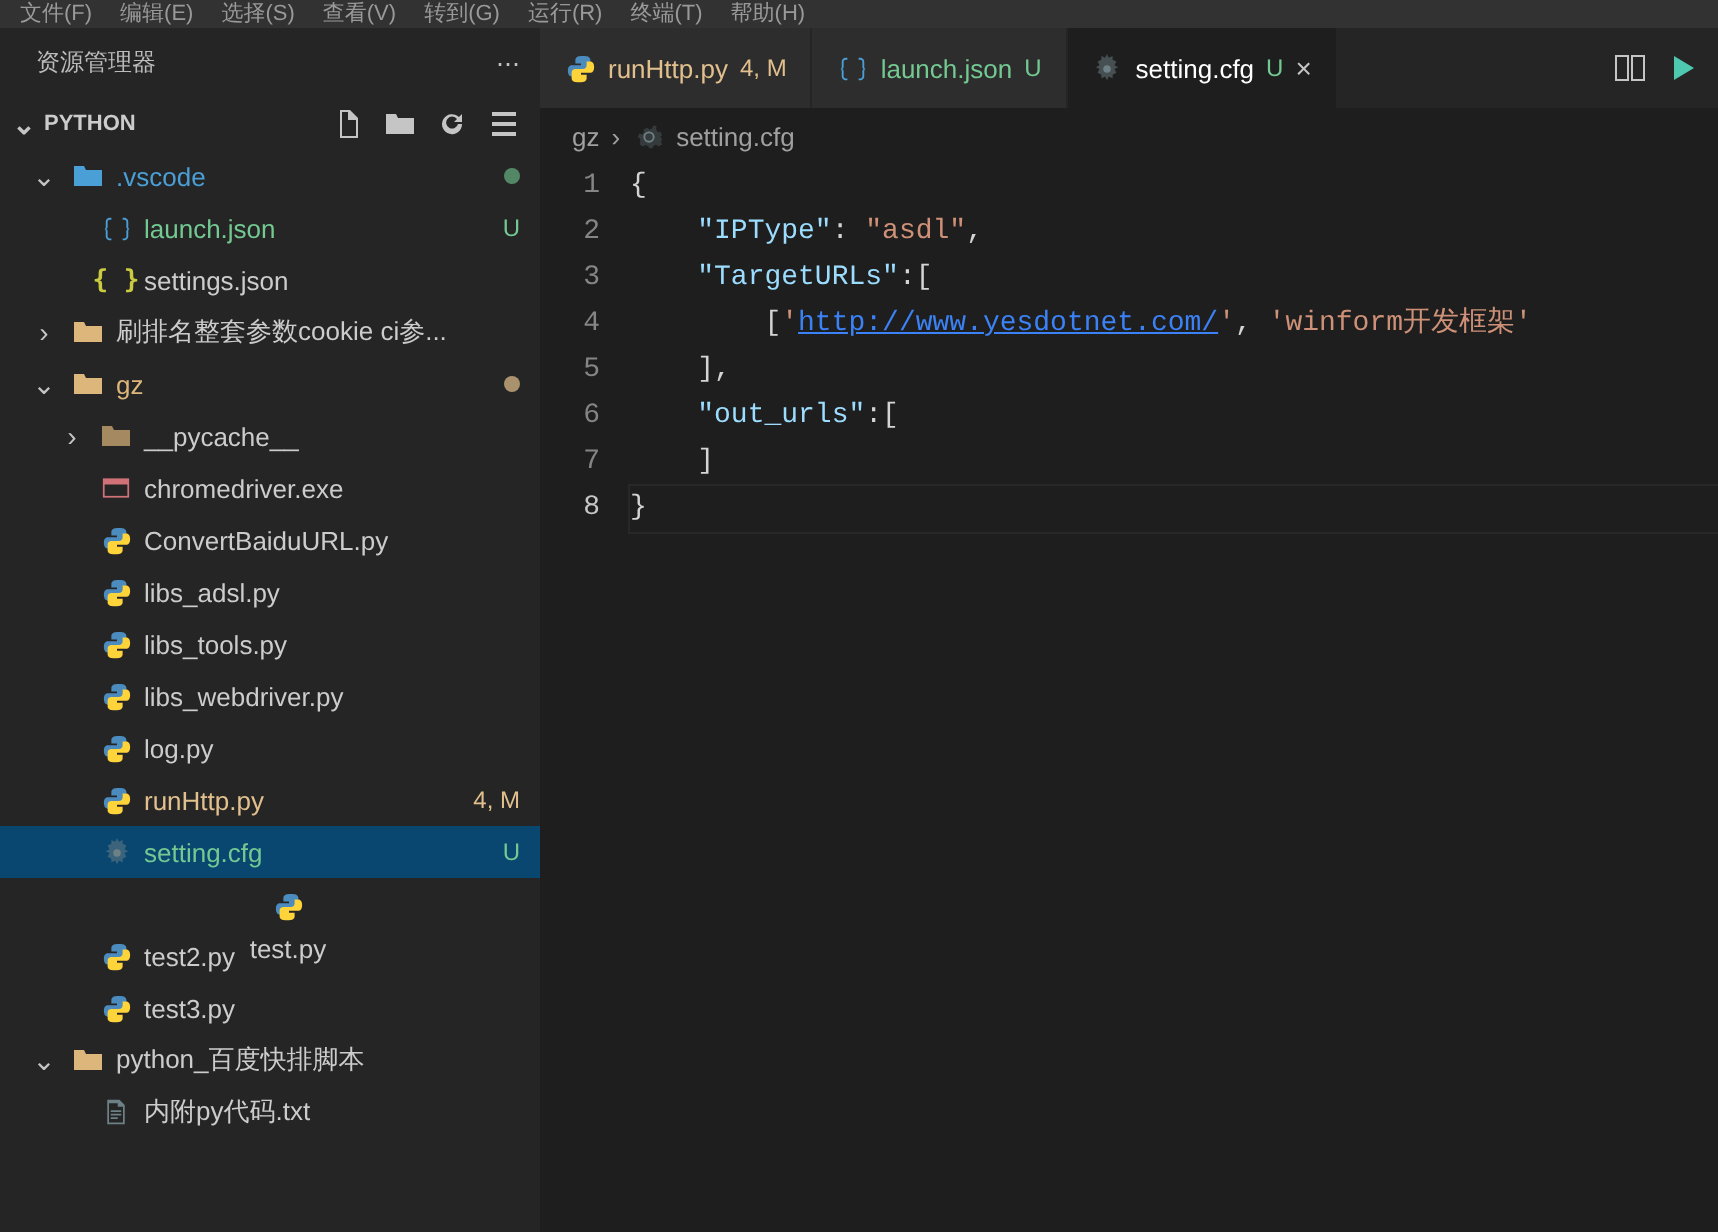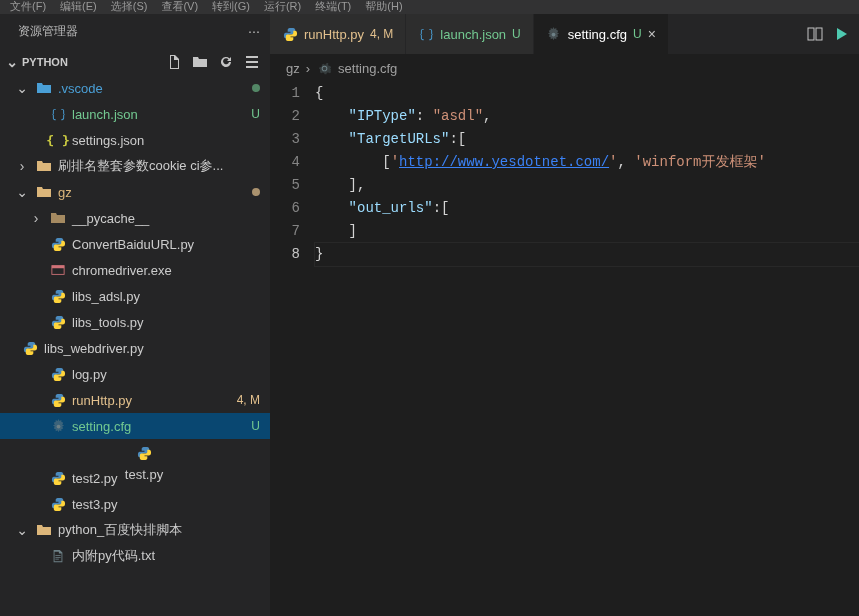--- a/index.html
+++ b/index.html
@@ -269,58 +269,58 @@
           <span class="icon folder-icon" style="opacity: 0.7;">
             <svg width="16" height="16" viewBox="0 0 16 16">
               <path fill="currentColor" d="M1 3h5l1 2h8v8H1z"></path>
             </svg>
           </span>
           <span class="label">__pycache__</span>
         </div>
         <div class="tree-item" style="padding-left: 28px;">
           <span style="width: 16px;"></span>
           <span class="icon">
-            <svg width="15" height="15" viewBox="0 0 16 16">
-              <path fill="#4B8BBE" d="M8 1C5 1 5 3 5 3v2h3v1H3S1 6 1 9s2 3 2 3h2v-2s0-2 2-2h4s2 0 2-2V3s0-2-3-2H8z"></path>
-              <path fill="#FFD43B" d="M8 15c3 0 3-2 3-2v-2H8v-1h5s2 0 2-3-2-3-2-3h-2v2s0 2-2 2H5s-2 0-2 2v3s0 2 3 2h2z"></path>
-            </svg>
-          </span>
-          <span class="label">ConvertBaiduURL.py</span>
-        </div>
-        <div class="tree-item" style="padding-left: 28px;">
-          <span style="width: 16px;"></span>
-          <span class="icon">
             <svg width="14" height="14" viewBox="0 0 16 16">
               <rect x="1" y="3" width="14" height="10" fill="none" stroke="#d07277"></rect>
               <rect x="1" y="3" width="14" height="3" fill="#d07277"></rect>
             </svg>
           </span>
           <span class="label">chromedriver.exe</span>
         </div>
         <div class="tree-item" style="padding-left: 28px;">
           <span style="width: 16px;"></span>
           <span class="icon">
             <svg width="15" height="15" viewBox="0 0 16 16">
               <path fill="#4B8BBE" d="M8 1C5 1 5 3 5 3v2h3v1H3S1 6 1 9s2 3 2 3h2v-2s0-2 2-2h4s2 0 2-2V3s0-2-3-2H8z"></path>
               <path fill="#FFD43B" d="M8 15c3 0 3-2 3-2v-2H8v-1h5s2 0 2-3-2-3-2-3h-2v2s0 2-2 2H5s-2 0-2 2v3s0 2 3 2h2z"></path>
             </svg>
           </span>
+          <span class="label">ConvertBaiduURL.py</span>
+        </div>
+        <div class="tree-item" style="padding-left: 28px;">
+          <span style="width: 16px;"></span>
+          <span class="icon">
+            <svg width="15" height="15" viewBox="0 0 16 16">
+              <path fill="#4B8BBE" d="M8 1C5 1 5 3 5 3v2h3v1H3S1 6 1 9s2 3 2 3h2v-2s0-2 2-2h4s2 0 2-2V3s0-2-3-2H8z"></path>
+              <path fill="#FFD43B" d="M8 15c3 0 3-2 3-2v-2H8v-1h5s2 0 2-3-2-3-2-3h-2v2s0 2-2 2H5s-2 0-2 2v3s0 2 3 2h2z"></path>
+            </svg>
+          </span>
           <span class="label">libs_adsl.py</span>
         </div>
         <div class="tree-item" style="padding-left: 28px;">
           <span style="width: 16px;"></span>
           <span class="icon">
             <svg width="15" height="15" viewBox="0 0 16 16">
               <path fill="#4B8BBE" d="M8 1C5 1 5 3 5 3v2h3v1H3S1 6 1 9s2 3 2 3h2v-2s0-2 2-2h4s2 0 2-2V3s0-2-3-2H8z"></path>
               <path fill="#FFD43B" d="M8 15c3 0 3-2 3-2v-2H8v-1h5s2 0 2-3-2-3-2-3h-2v2s0 2-2 2H5s-2 0-2 2v3s0 2 3 2h2z"></path>
             </svg>
           </span>
           <span class="label">libs_tools.py</span>
         </div>
-        <div class="tree-item" style="">
+        <div class="tree-item" style="padding-left: 28px;">
           <span style="width: 16px;"></span>
           <span class="icon">
             <svg width="15" height="15" viewBox="0 0 16 16">
               <path fill="#4B8BBE" d="M8 1C5 1 5 3 5 3v2h3v1H3S1 6 1 9s2 3 2 3h2v-2s0-2 2-2h4s2 0 2-2V3s0-2-3-2H8z"></path>
               <path fill="#FFD43B" d="M8 15c3 0 3-2 3-2v-2H8v-1h5s2 0 2-3-2-3-2-3h-2v2s0 2-2 2H5s-2 0-2 2v3s0 2 3 2h2z"></path>
             </svg>
           </span>
           <span class="label">libs_webdriver.py</span>
         </div>
         <div class="tree-item" style="padding-left: 28px;">

